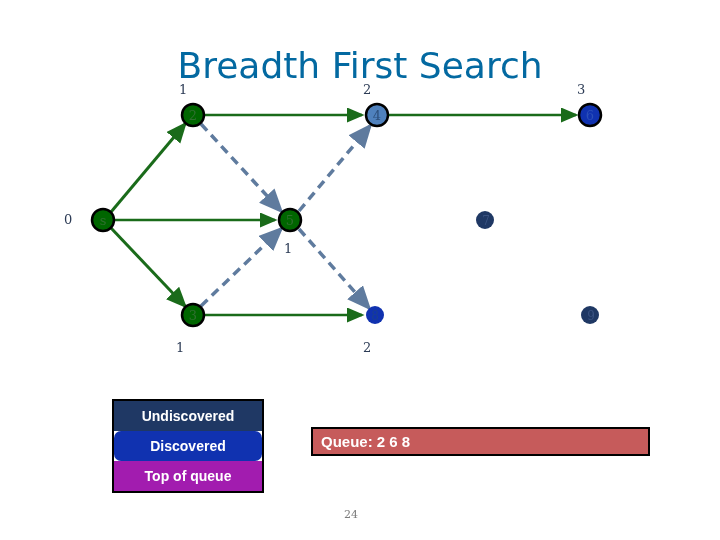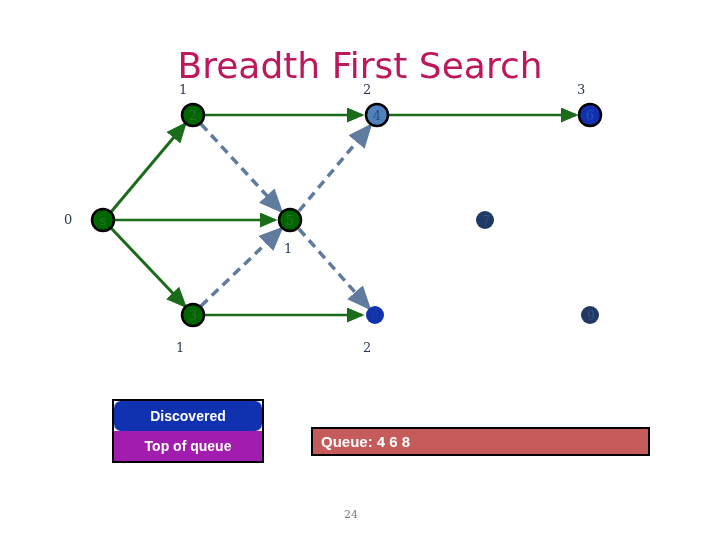--- a/index.html
+++ b/index.html
@@ -1,18 +1,18 @@
 <!DOCTYPE html>
 <html><head>
 <meta charset="utf-8">
 <style>
   html,body{margin:0;padding:0;}
   body{width:720px;height:540px;background:#ffffff;font-family:"Liberation Sans",sans-serif;overflow:hidden;}
   #stage{position:relative;width:720px;height:540px;}
-  #title{position:absolute;left:0;top:45px;width:720px;text-align:center;font-size:36px;color:#be185d;font-family:"DejaVu Sans",sans-serif;letter-spacing:0px;}
+  #title{position:absolute;left:0;top:45px;width:720px;text-align:center;font-size:36px;color:#0369a1;font-family:"DejaVu Sans",sans-serif;letter-spacing:0px;}
   svg#graph{position:absolute;left:0;top:0;width:720px;height:400px;}
   .nodelabel{position:absolute;font-size:14px;color:#2c3b55;font-family:"DejaVu Serif",serif;}
   #legend{position:absolute;left:112px;top:399px;width:152px;border:2px solid #000;box-sizing:border-box;}
   .legrow{height:30px;display:flex;align-items:center;justify-content:center;color:#fff;font-size:14px;font-weight:bold;box-sizing:border-box;}
   #queuebox{position:absolute;left:311px;top:427px;width:339px;height:29px;border:2px solid #000;box-sizing:border-box;display:flex;align-items:center;}
   #queuetext{color:#ffffff;font-size:15px;font-weight:bold;padding-left:8px;}
   #pagenum{position:absolute;left:344px;top:508px;font-size:11px;color:#7b7b7b;font-family:"DejaVu Serif",serif;}
   .vtext{font-family:"DejaVu Serif",serif;font-size:13px;}
 </style>
 </head>
@@ -78,27 +78,30 @@
 
   <div class="nodelabel vtext" style="left:64px;top:212px;">0</div>
   <div class="nodelabel vtext" style="left:179px;top:82px;">1</div>
   <div class="nodelabel vtext" style="left:176px;top:340px;">1</div>
   <div class="nodelabel vtext" style="left:284px;top:241px;">1</div>
   <div class="nodelabel vtext" style="left:363px;top:82px;">2</div>
   <div class="nodelabel vtext" style="left:363px;top:340px;">2</div>
   <div class="nodelabel vtext" style="left:577px;top:82px;">3</div>
 
   <div id="legend">
+    <div class="legrow" style="background:#1f3864;">
+      <span>Undiscovered</span>
+    </div>
     <div class="legrow" style="background:#1032b0;border-radius:7px;">
       <span>Discovered</span>
     </div>
     <div class="legrow" style="background:#a21caf;">
       <span>Top of queue</span>
     </div>
   </div>
 
   <div id="queuebox" style="background:#c65b5b;">
-    <span id="queuetext">Queue: 4 6 8</span>
+    <span id="queuetext">Queue: 2 6 8</span>
   </div>
 
   <div id="pagenum">24</div>
 
 </div>
 
 </body></html>

